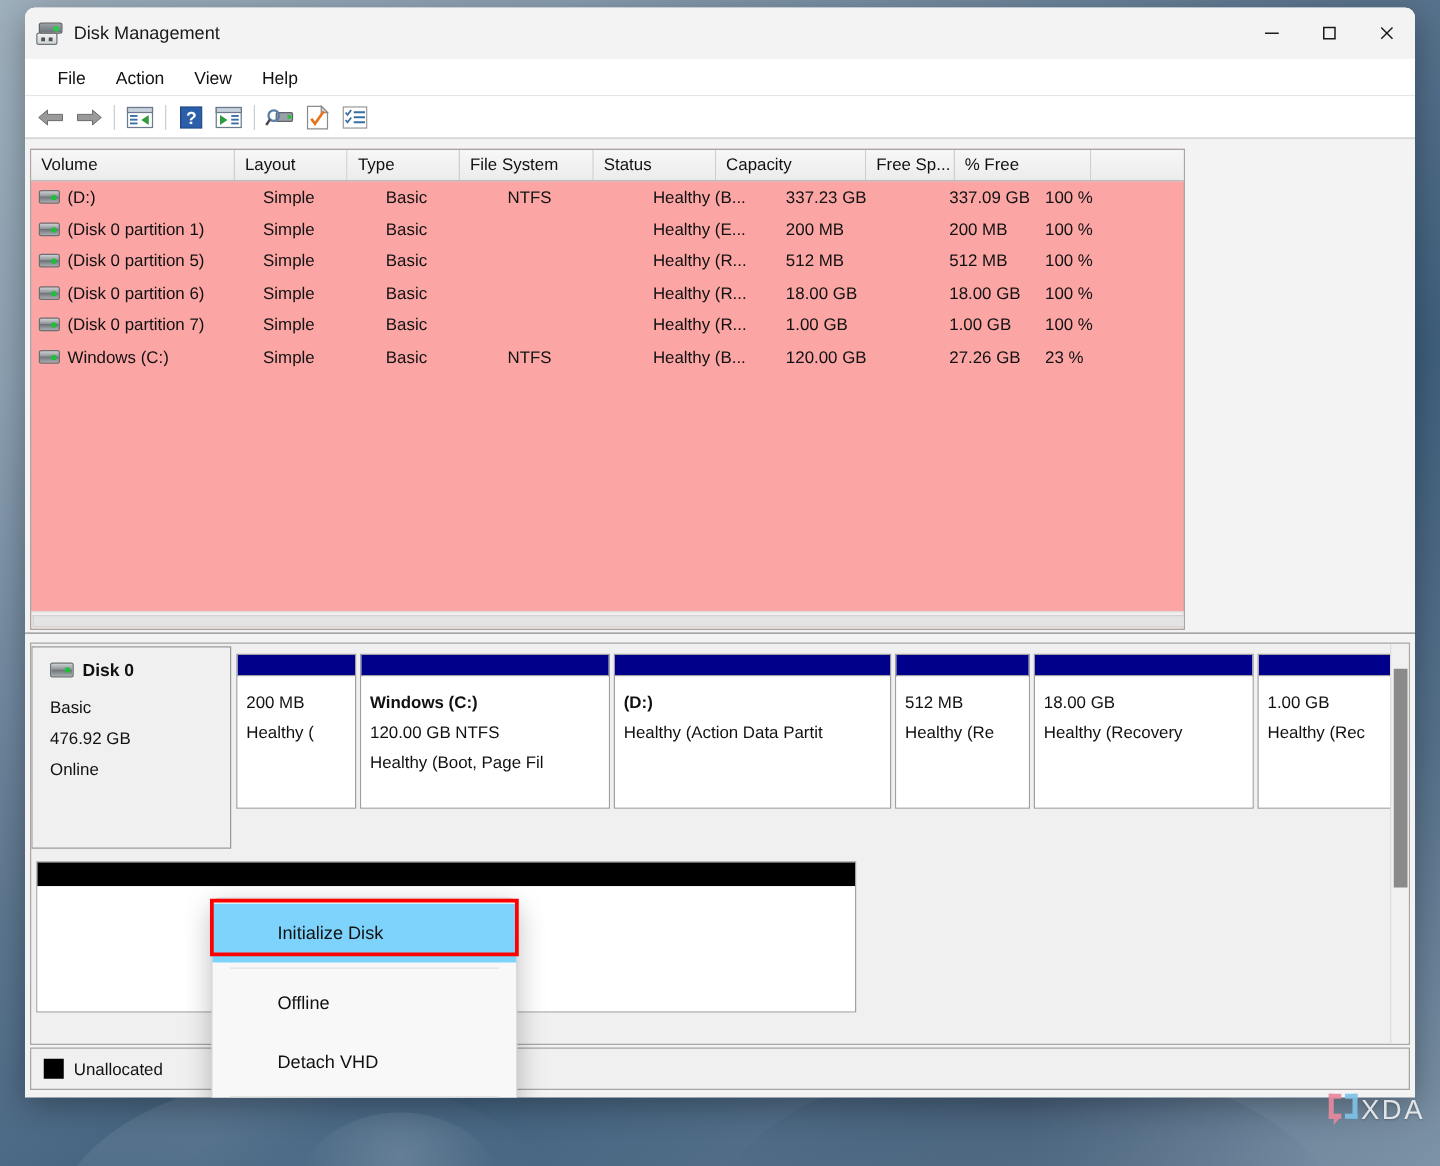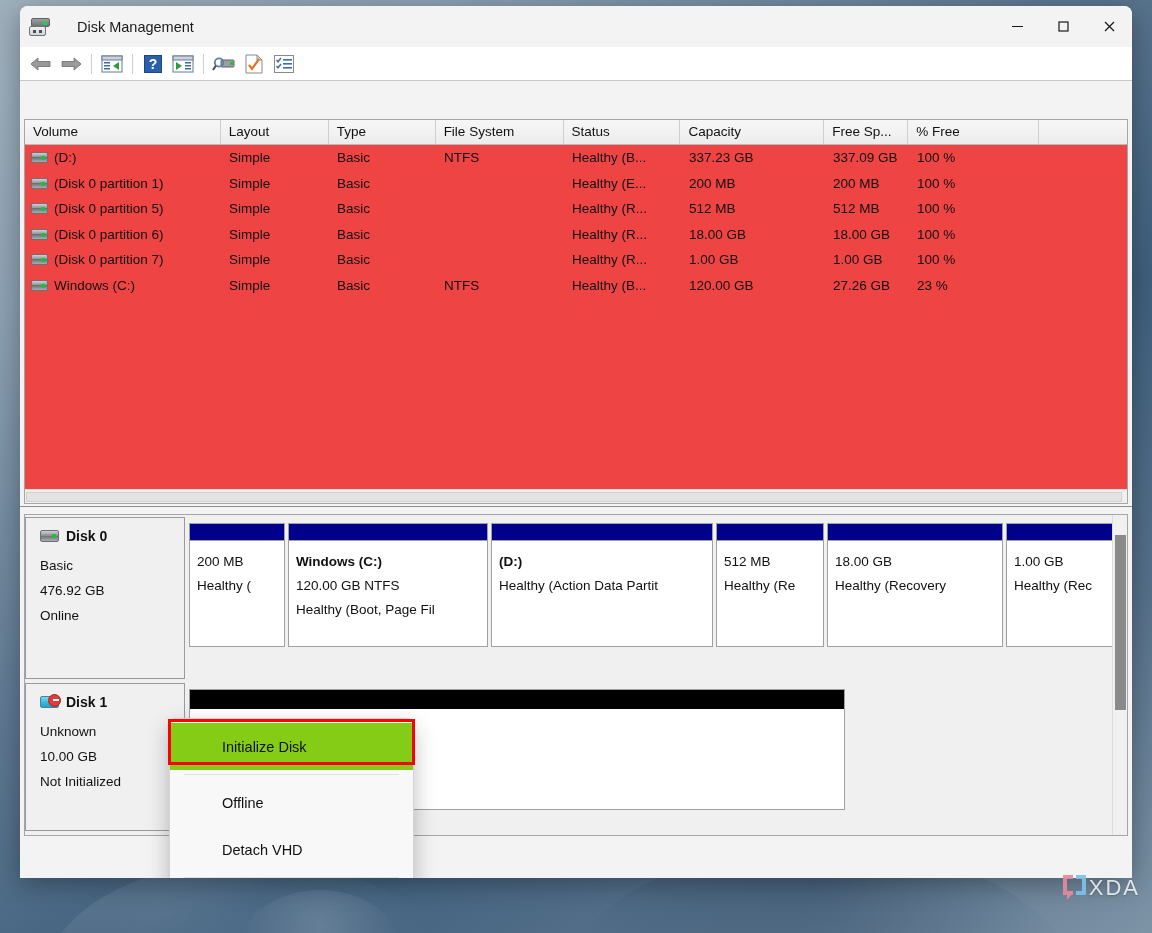--- a/index.html
+++ b/index.html
@@ -78,21 +78,21 @@
     border-radius: 2px;
   }
   .ti-slot {
     position: absolute; top: 3.5px; width: 3px; height: 3px;
     background: #4a5053;
   }
   .ti-slot.s1 { left: 3px; }
   .ti-slot.s2 { left: 9px; }
 
   #title-text {
-    margin-left: 26px;
+    margin-left: 8px;
     font-size: 14.5px;
     color: #1a1a1a;
   }
 
   #win-controls {
     position: absolute;
     right: 0; top: 0;
     height: 41px;
     display: flex;
   }
@@ -134,22 +134,22 @@
     cursor: default;
   }
   .tb-sep {
     width: 1px; height: 20px; background: #cfcfcf; margin: 0 5px;
   }
 
   
   #volume-list {
     position: absolute;
     left: 4px; top: 113px;
-    width: 1104px; height: 385px;
-    background: #ef4444;
+    width: 924px; height: 385px;
+    background: #fca5a5;
     border: 1px solid #a6a6a6;
     overflow: hidden;
   }
   #vl-header {
     display: flex;
     height: 25px;
     background: #f0f0f0;
     border-bottom: 1px solid #b9b9b9;
   }
   .vl-h {
@@ -379,21 +379,21 @@
   }
   .cm-item {
     height: 47px;
     display: flex; align-items: center;
     padding-left: 52px;
     font-size: 14.5px;
     color: #111;
     cursor: default;
   }
   .cm-item.highlight {
-    background: #84cc16;
+    background: #7dd3fc;
   }
   .cm-sep {
     height: 1px;
     background: #e0e0e0;
     margin: 4px 14px;
   }
   #cm-focus-ring {
     position: absolute;
     left: 148px; top: 713px;
     width: 247px; height: 46px;
@@ -477,20 +477,26 @@
       </div>
       <div class="wc close">
         <svg width="13" height="13" viewBox="0 0 13 13">
             <line x1="2" y1="2" x2="11" y2="11" stroke="#1a1a1a" stroke-width="1.2"></line>
             <line x1="11" y1="2" x2="2" y2="11" stroke="#1a1a1a" stroke-width="1.2"></line>
           </svg>
       </div>
     </div>
   </div>
 
+  <div id="menubar">
+    <div class="menu-item">File</div>
+    <div class="menu-item">Action</div>
+    <div class="menu-item">View</div>
+    <div class="menu-item">Help</div>
+  </div>
 
   <div id="toolbar">
     <div class="tb-btn">
       <svg width="22" height="16" viewBox="0 0 22 16">
         <polygon points="1,8 8,2 8,5.5 20,5.5 20,10.5 8,10.5 8,14" fill="#9a9a9a" stroke="#6b6b6b" stroke-width="0.8"></polygon>
       </svg>
     </div>
     <div class="tb-btn">
       <svg width="22" height="16" viewBox="0 0 22 16">
         <polygon points="21,8 14,2 14,5.5 2,5.5 2,10.5 14,10.5 14,14" fill="#9a9a9a" stroke="#6b6b6b" stroke-width="0.8"></polygon>
@@ -735,44 +741,37 @@
               <div class="part-line">1.00 GB</div>
               <div class="part-line">Healthy (Rec</div>
             </div>
           </div>
 
         </div>
       </div>
     </div>
 
     <div class="disk-row" id="disk1-row">
-      <div class="disk-info">
-        <div class="disk-title">
-          <span class="disk-icon unknown">
-              <span class="err-bar"></span>
-            </span>
-          <span>Disk 1</span>
-        </div>
-        <div class="disk-meta">Unknown</div>
-        <div class="disk-meta">10.00 GB</div>
-        <div class="disk-meta">Not Initialized</div>
-      </div>
       <div class="disk-bars">
         <div class="unalloc-bar">
           <div class="unalloc-cap"></div>
           <div class="unalloc-body"></div>
         </div>
       </div>
     </div>
 
     <div id="gv-vscroll">
       <div id="gv-vthumb"></div>
     </div>
   </div>
 
+  <div id="legend">
+    <span class="legend-swatch"></span>
+    <span class="legend-label">Unallocated</span>
+  </div>
 
   <div id="context-menu">
     <div class="cm-item highlight">Initialize Disk</div>
     <div class="cm-sep"></div>
     <div class="cm-item">Offline</div>
     <div class="cm-item">Detach VHD</div>
     <div class="cm-sep"></div>
 
   </div>
   <div id="cm-focus-ring"></div>

